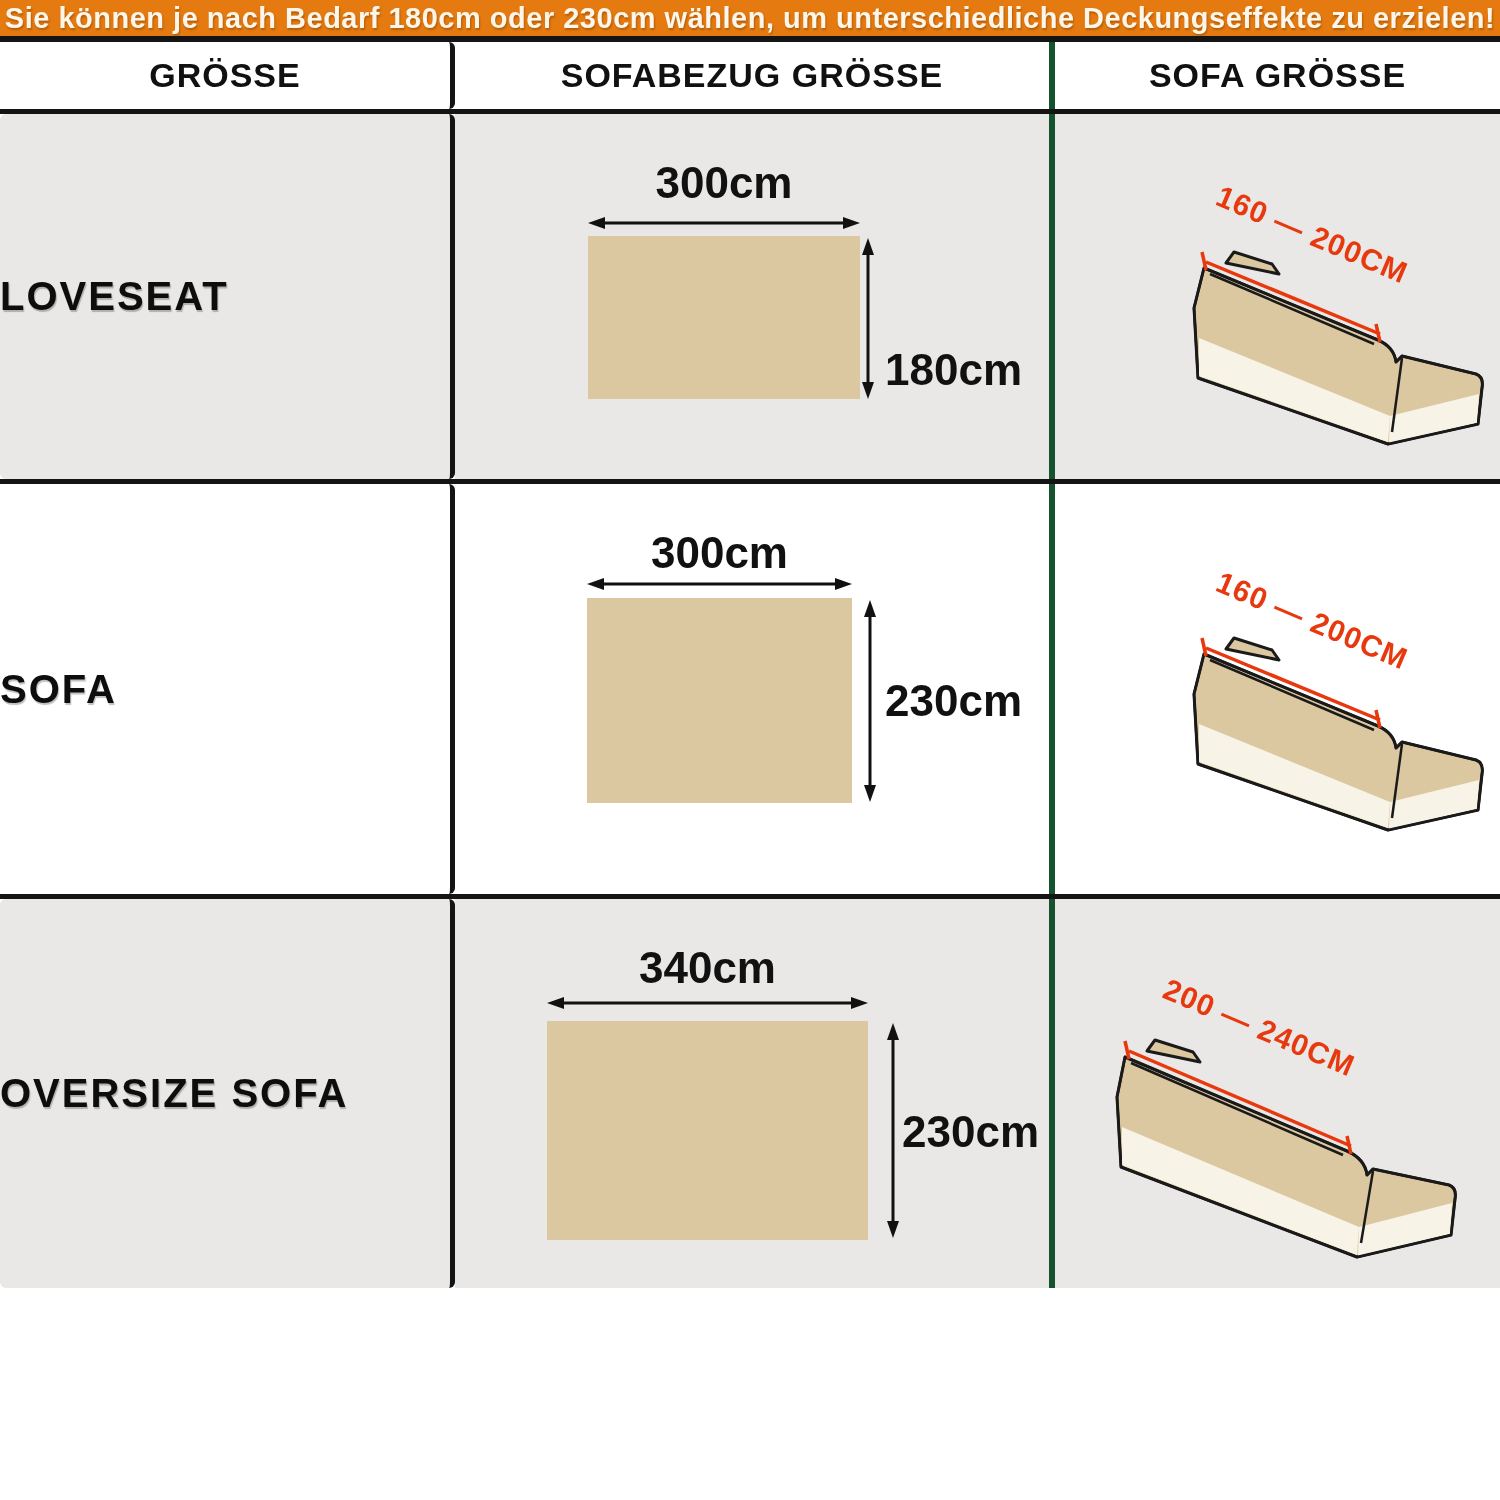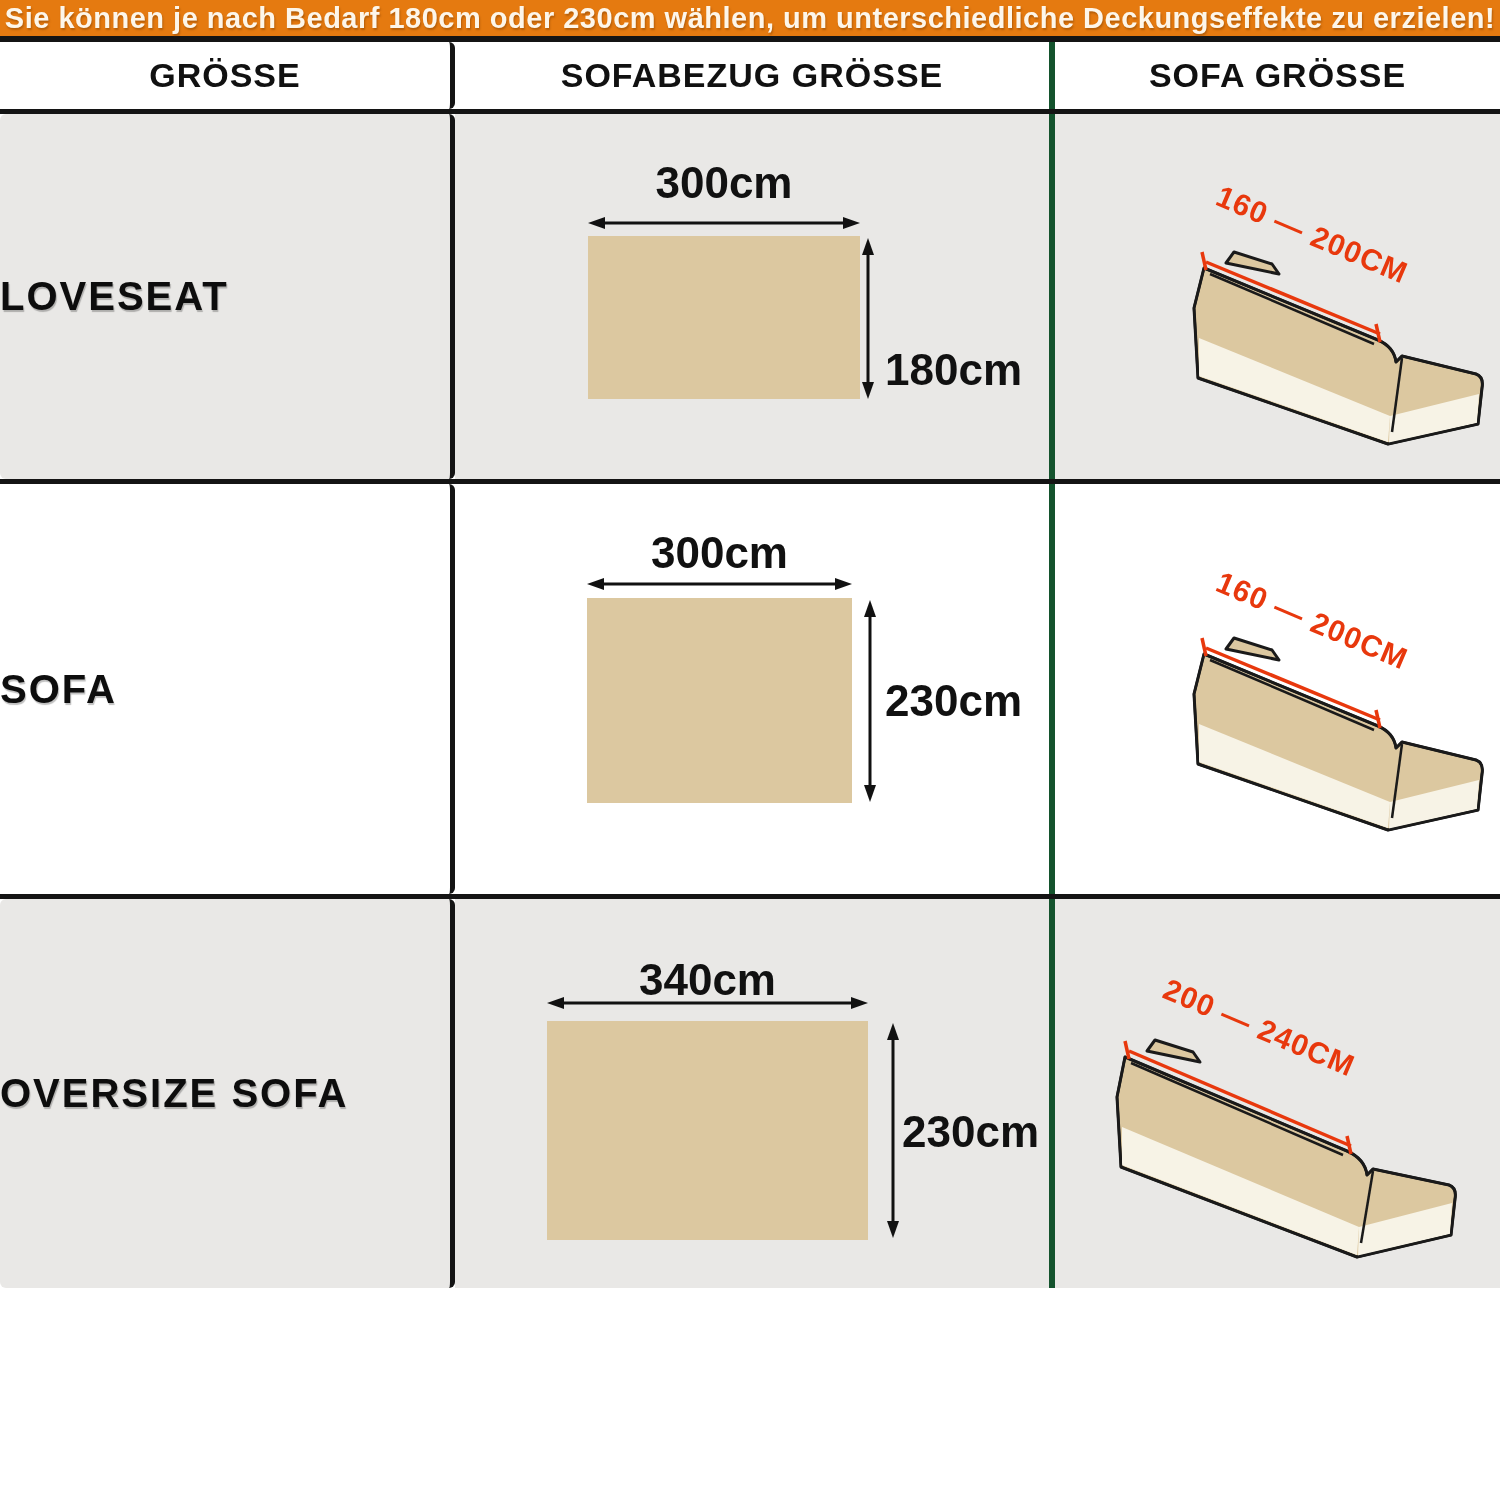--- a/index.html
+++ b/index.html
@@ -149,21 +149,21 @@
     </div>
   </div>
 
   <div class="black-line"></div>
 
   <div class="trow r3">
     <div class="cell c1 bg-gray size-cell">
       <span class="size-label">OVERSIZE SOFA</span>
     </div>
     <div class="cell c2 bg-gray">
-      <div class="dim-label" style="left:92px;top:56px;width:321px;">340cm</div>
+      <div class="dim-label" style="left:92px;top:44px;width:321px;">340cm</div>
       <svg class="arrow" style="left:92px;top:96px;" width="321" height="16">
         <line x1="14" y1="8" x2="307" y2="8" stroke="#111" stroke-width="3"></line>
         <polygon points="0,8 17,2 17,14" fill="#111"></polygon>
         <polygon points="321,8 304,2 304,14" fill="#111"></polygon>
       </svg>
       <div class="swatch" style="left:92px;top:122px;width:321px;height:219px;"></div>
       <svg class="arrow" style="left:430px;top:124px;" width="16" height="215">
         <line x1="8" y1="14" x2="8" y2="201" stroke="#111" stroke-width="3"></line>
         <polygon points="8,0 2,17 14,17" fill="#111"></polygon>
         <polygon points="8,215 2,198 14,198" fill="#111"></polygon>

